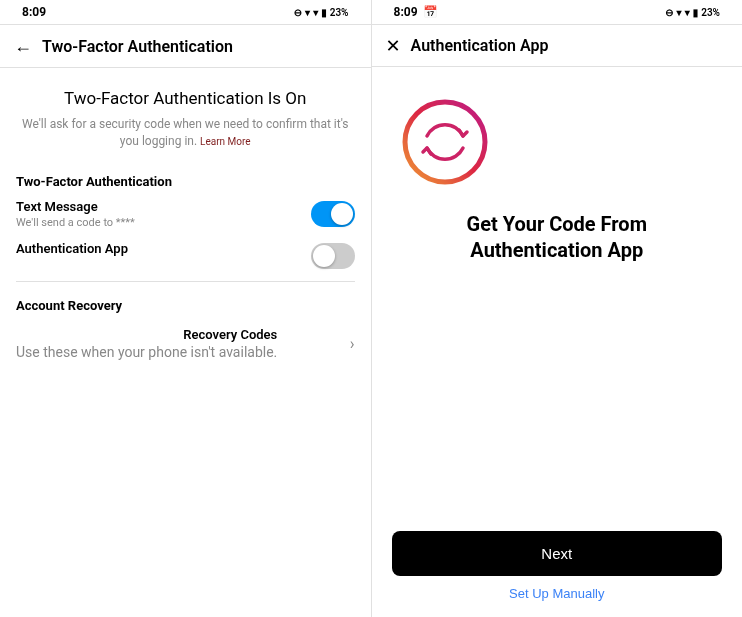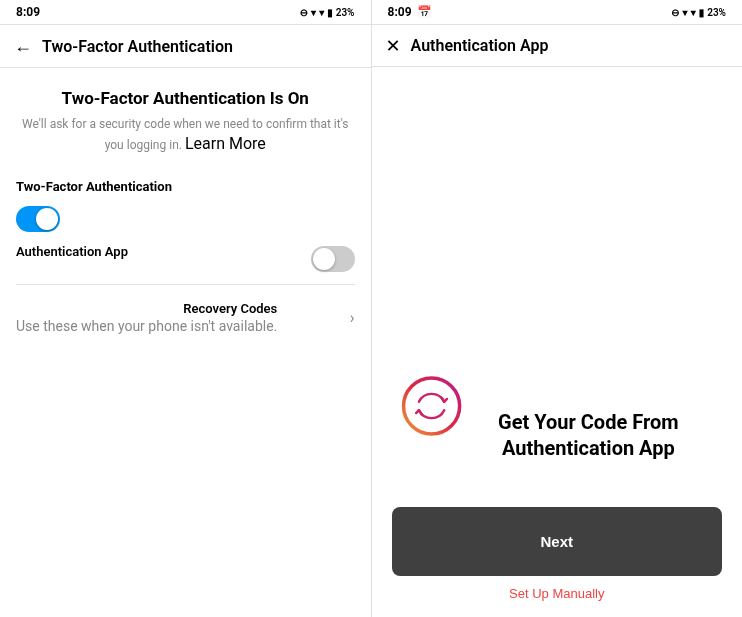--- a/index.html
+++ b/index.html
@@ -17,21 +17,21 @@
     .status-bars {
       display: flex;
       width: 100%;
       height: 24px;
       background: #fff;
     }
     .status-bar {
       flex: 1;
       display: flex;
       align-items: center;
-      padding: 0 16px;
+      padding: 0 22px;
       font-size: 11px;
       font-weight: 600;
       color: #000;
     }
     .status-bar .time {
       font-size: 12px;
       font-weight: 700;
     }
     .status-bar .icons {
       margin-left: auto;
@@ -84,33 +84,33 @@
       flex: 1;
       overflow-y: auto;
     }
 
     .two-fa-status {
       text-align: center;
       margin-bottom: 24px;
     }
     .two-fa-status h2 {
       font-size: 17px;
-      font-weight: 700;
+      font-weight: 400;
       color: #000;
       margin-bottom: 8px;
     }
     .two-fa-status p {
       font-size: 12px;
       color: #888;
       line-height: 1.4;
     }
     .two-fa-status .learn-more {
-      color: #000000;
+      color: #7f1d1d;
       text-decoration: none;
-      font-size: 16px;
+      font-size: 10px;
     }
 
     .section-header {
       font-size: 13px;
       font-weight: 700;
       color: #000;
       margin-bottom: 10px;
       margin-top: 16px;
     }
 
@@ -214,21 +214,22 @@
     }
     .right-header-title {
       font-size: 16px;
       font-weight: 600;
       color: #000;
     }
 
     .right-content {
       flex: 1;
       display: flex;
-      align-items: flex-end;
+      flex-direction: column;
+      align-items: flex-start;
       padding: 30px 28px 20px;
       overflow-y: auto;
     }
 
     .auth-icon {
       width: 90px;
       height: 90px;
       margin-bottom: 24px;
     }
 
@@ -252,34 +253,34 @@
     .right-footer {
       padding: 12px 20px 16px;
       display: flex;
       flex-direction: column;
       align-items: center;
       gap: 10px;
     }
 
     .next-btn {
       width: 100%;
-      background: #404040;
+      background: #000000;
       color: #fff;
       border: none;
       border-radius: 8px;
-      padding: 26px;
+      padding: 14px;
       font-size: 15px;
-      font-weight: 700;
+      font-weight: 400;
       cursor: pointer;
     }
 
     .setup-manual-btn {
       background: none;
       border: none;
-      color: #ef4444;
+      color: #3b82f6;
       font-size: 13px;
       font-weight: 500;
       cursor: pointer;
     }
   </style>
 </head>
 <body>
 
 <div class="status-bars">
   <div class="status-bar">
@@ -319,36 +320,41 @@
         <h2>Two-Factor Authentication Is On</h2>
         <p>
           <span>We'll ask for a security code when we need to confirm that it's you logging in.</span>
           <a class="learn-more" href="#">Learn More</a>
         </p>
       </div>
 
       <div class="section-header">Two-Factor Authentication</div>
 
       <div class="toggle-row">
+        <div class="toggle-row-text">
+          <span class="label">Text Message</span>
+          <span class="sub">We'll send a code to ****</span>
+        </div>
         <div class="toggle-switch on">
           <div class="toggle-knob"></div>
         </div>
       </div>
 
       <div class="toggle-row">
         <div class="toggle-row-text">
           <span class="label">Authentication App</span>
         </div>
         <div class="toggle-switch off">
           <div class="toggle-knob"></div>
         </div>
       </div>
 
       <div class="divider"></div>
 
+      <div class="section-header">Account Recovery</div>
 
       <div class="recovery-row">
         <div class="recovery-row-text">
           <div class="label">Recovery Codes</div>
           <div class="sub">Use these when your phone isn't available.</div>
         </div>
         <span class="chevron-right">›</span>
       </div>
     </div>
   </div>

